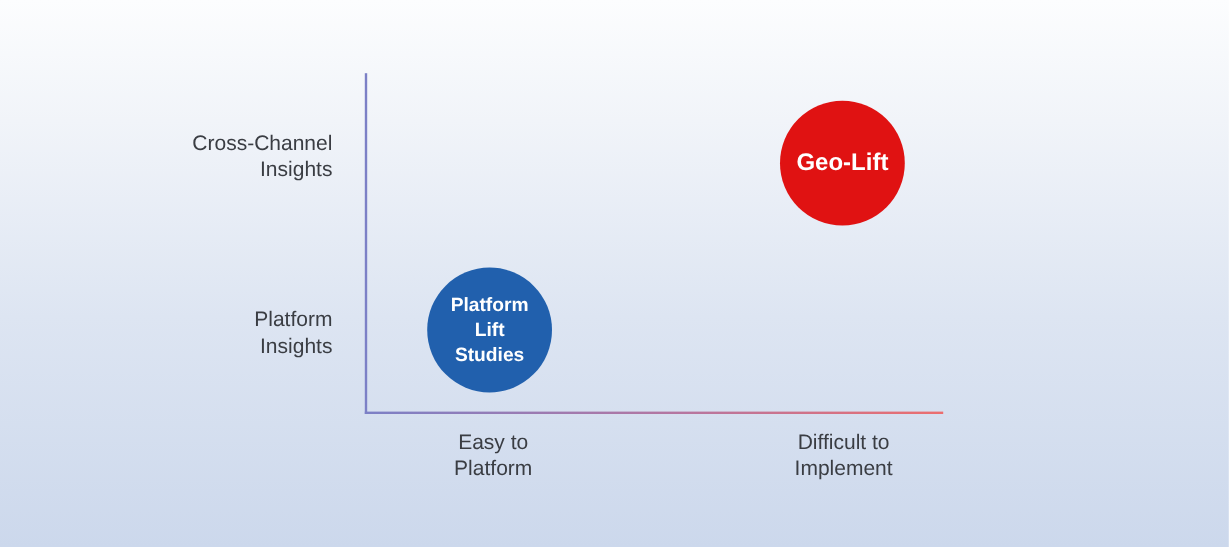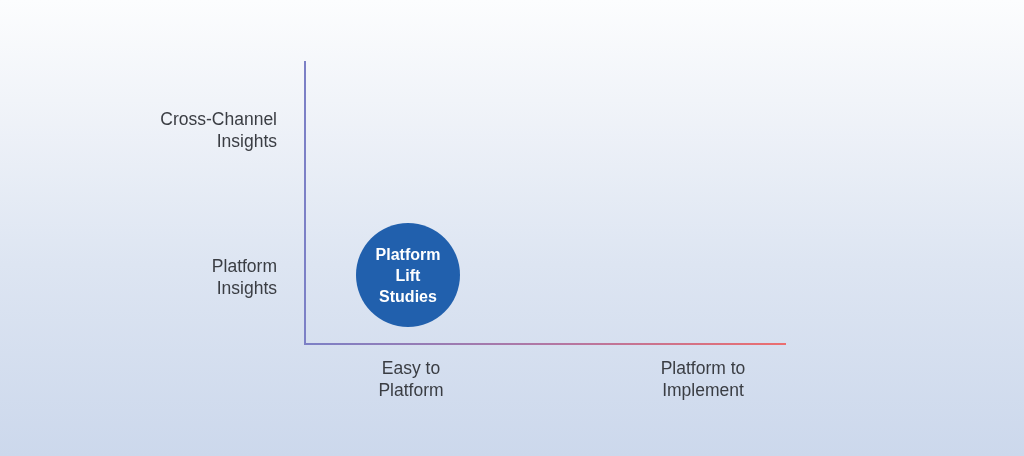--- a/index.html
+++ b/index.html
@@ -78,23 +78,26 @@
 
   <div class="tick tick-y tick-y-top">Cross-Channel
 Insights</div>
 
   <div class="tick tick-y tick-y-bottom">Platform
 Insights</div>
 
   <div class="tick tick-x tick-x-left">Easy to
 Platform</div>
 
-  <div class="tick tick-x tick-x-right">Platform to
+  <div class="tick tick-x tick-x-right">Difficult to
 Implement</div>
 
   <div class="bubble bubble-platform" style="left: 408px; top: 275px; background: rgb(33, 96, 173);">
     <span class="bubble-label">Platform
 Lift
 Studies</span>
   </div>
 
+  <div class="bubble bubble-geo" style="left: 702px; top: 136px; background: rgb(224, 18, 18);">
+    <span class="bubble-label">Geo-Lift</span>
+  </div>
 
 </div>
 
 </body></html>

